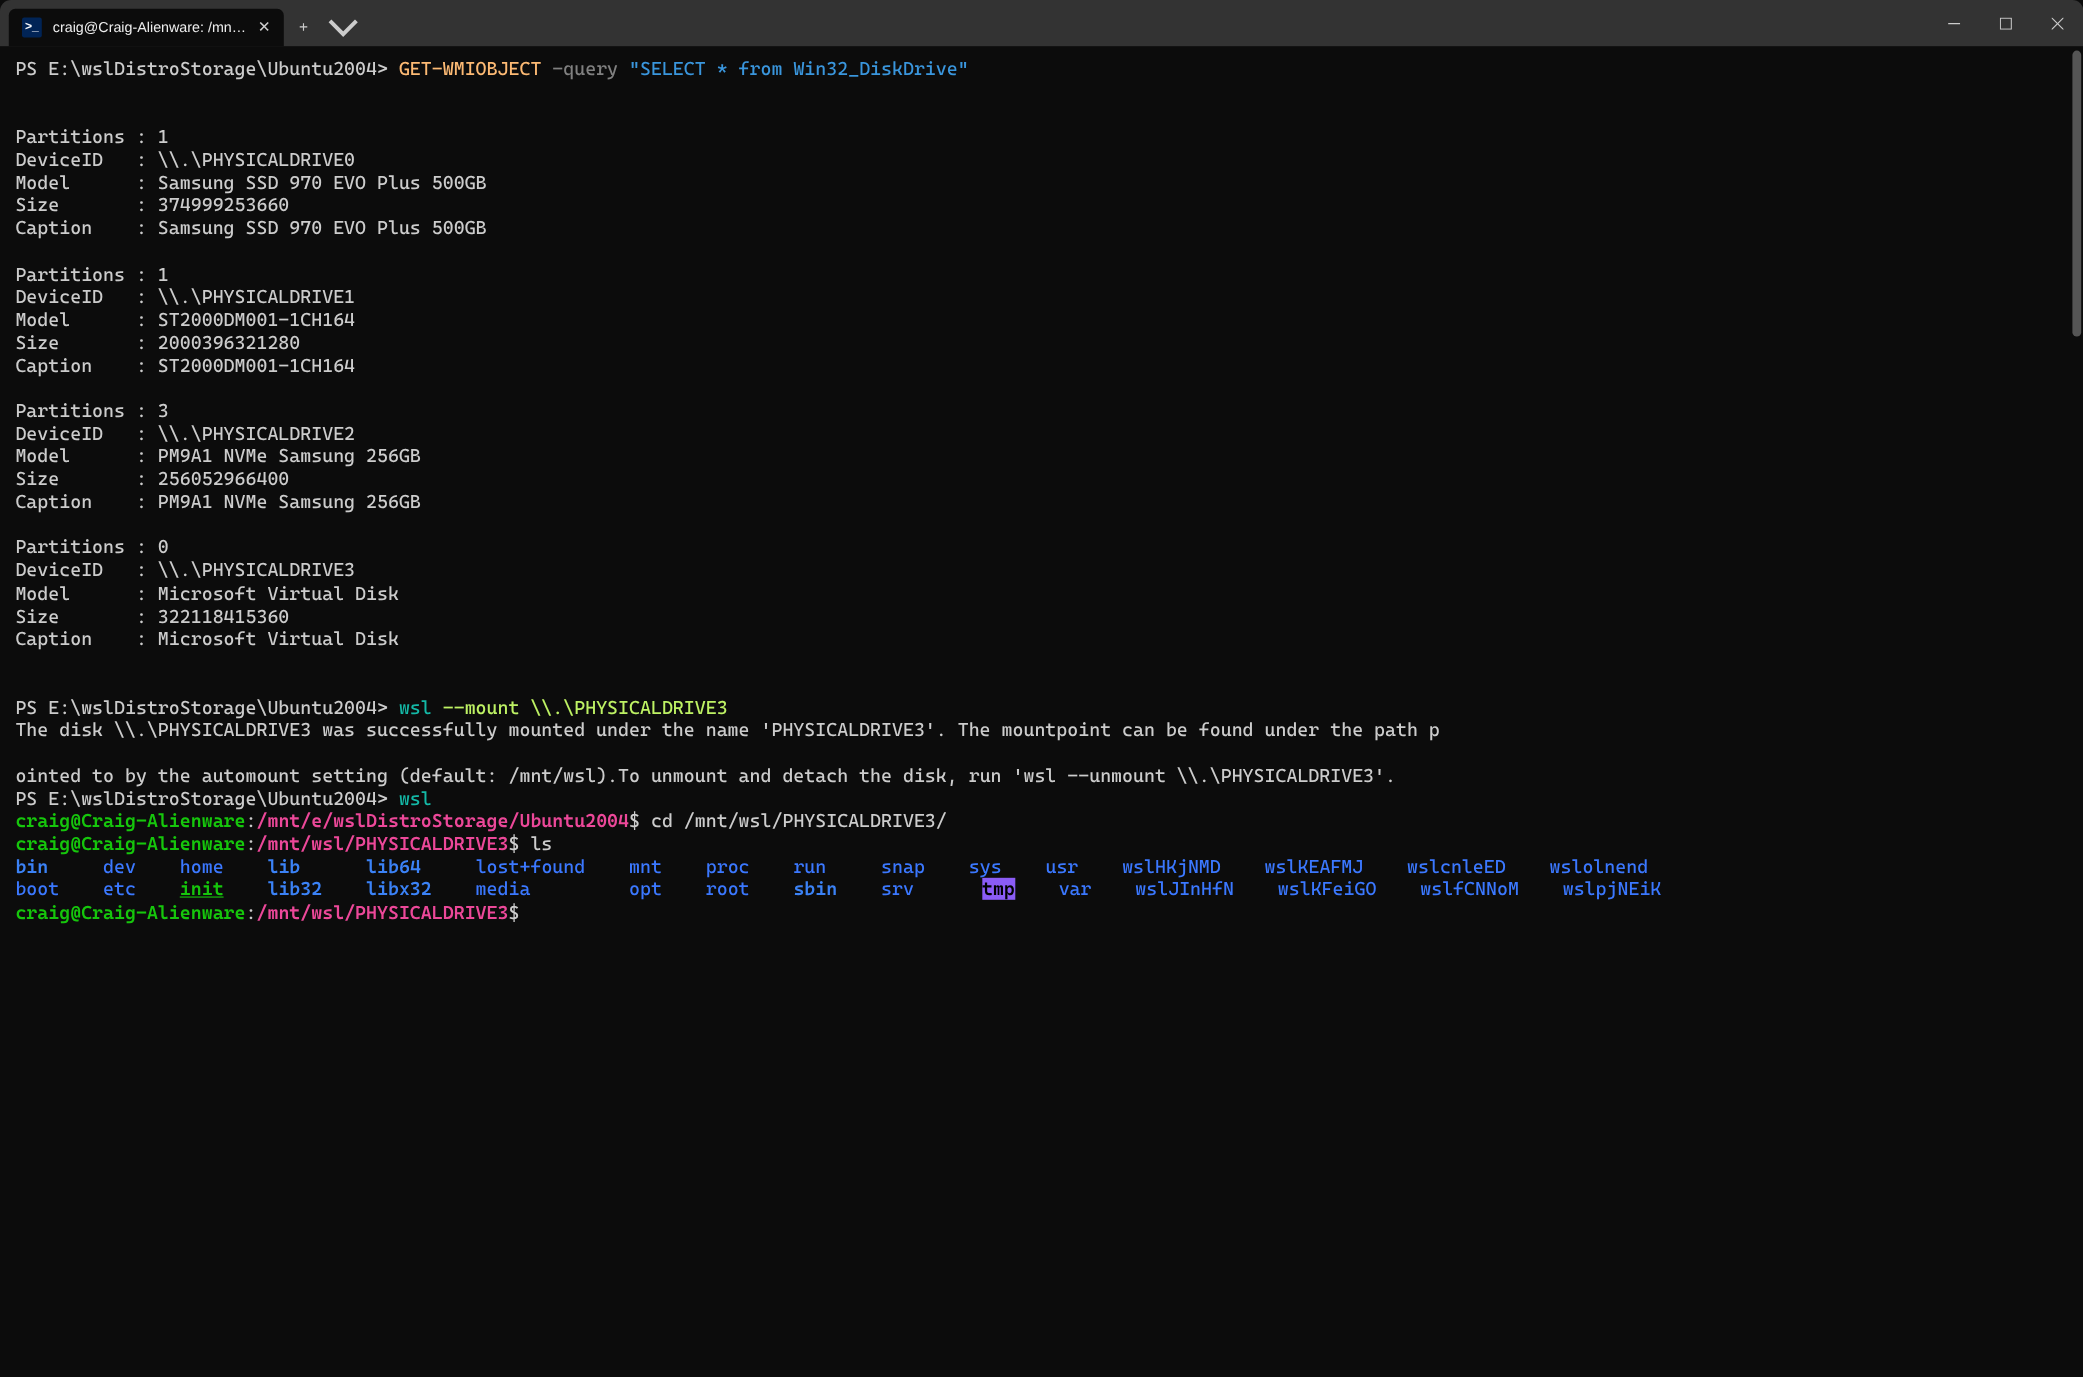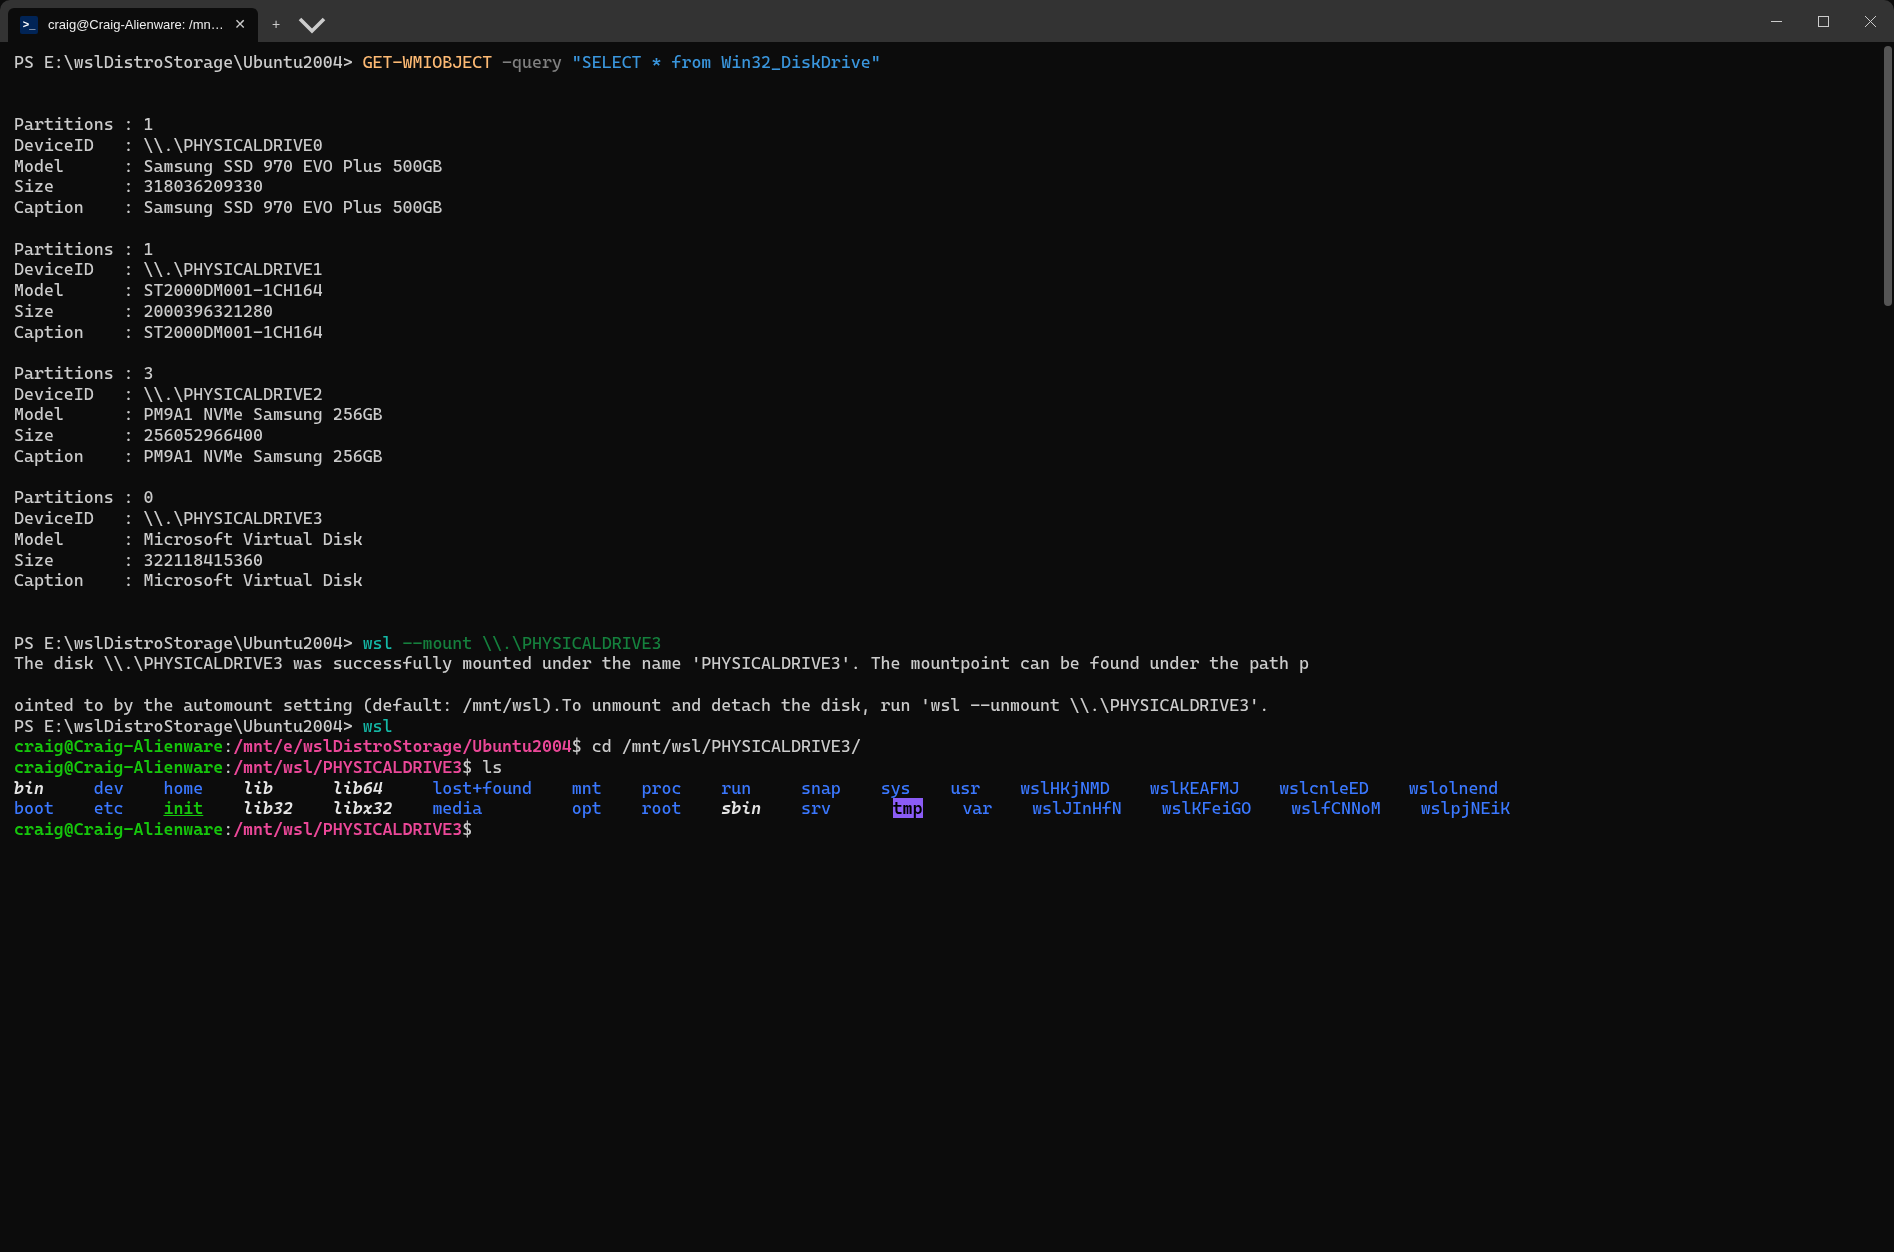--- a/index.html
+++ b/index.html
@@ -106,26 +106,26 @@
       white-space: pre;
       font-variant-ligatures: none;
       overflow: hidden;
       position: relative;
     }
     .ps-prompt { color: #cccccc; }
     .cmdlet { color: #fdba74; }
     .param { color: #808080; }
     .string { color: #3a96dd; }
     .cmd-wsl { color: #14b8a6; }
-    .cmd-plain { color: #15803d; }
+    .cmd-plain { color: #bef264; }
     .bash-user { color: #16c60c; font-weight: 600; margin-top: 32px;}
     .bash-path { color: #ec4899; font-weight: 600;}
     .bash-dollar { color: #cccccc; }
     .ls-dir { color: #3b78ff; font-weight: 400;}
-    .ls-link { color: #e5e5e5; font-weight: 600; font-style: italic;}
+    .ls-link { color: #3b82f6; font-weight: 600;}
     .ls-exec { color: #16c60c; font-weight: 600; text-decoration: underline;}
     .ls-sticky { background: #8b5cf6; color: #000; font-weight: 600; margin-left: 12px;}
     .scrollbar {
       position: absolute;
       right: 0;
       top: 42px;
       bottom: 0;
       width: 12px;
       background: transparent;
     }
@@ -173,21 +173,21 @@
     </div>
   </div>
 </div>
 
 <div class="terminal" id="terminal"><span class="ps-prompt">PS E:\wslDistroStorage\Ubuntu2004&gt; </span><span class="cmdlet">GET-WMIOBJECT</span><span> </span><span class="param">-query</span><span> </span><span class="string">"SELECT * from Win32_DiskDrive"</span>
 
 
 <span>Partitions : 1</span>
 <span>DeviceID   : \\.\PHYSICALDRIVE0</span>
 <span>Model      : Samsung SSD 970 EVO Plus 500GB</span>
-<span>Size       : 318036209330</span>
+<span>Size       : 374999253660</span>
 <span>Caption    : Samsung SSD 970 EVO Plus 500GB</span>
 
 <span>Partitions : 1</span>
 <span>DeviceID   : \\.\PHYSICALDRIVE1</span>
 <span>Model      : ST2000DM001-1CH164</span>
 <span>Size       : 2000396321280</span>
 <span>Caption    : ST2000DM001-1CH164</span>
 
 <span>Partitions : 3</span>
 <span>DeviceID   : \\.\PHYSICALDRIVE2</span>

